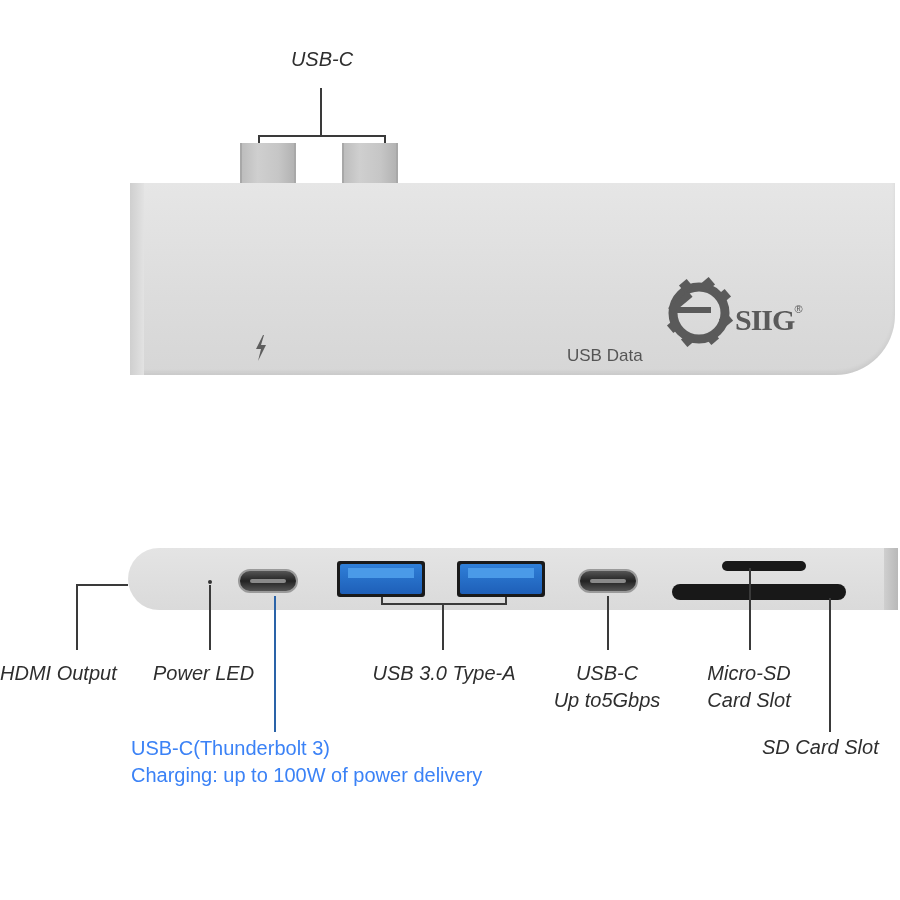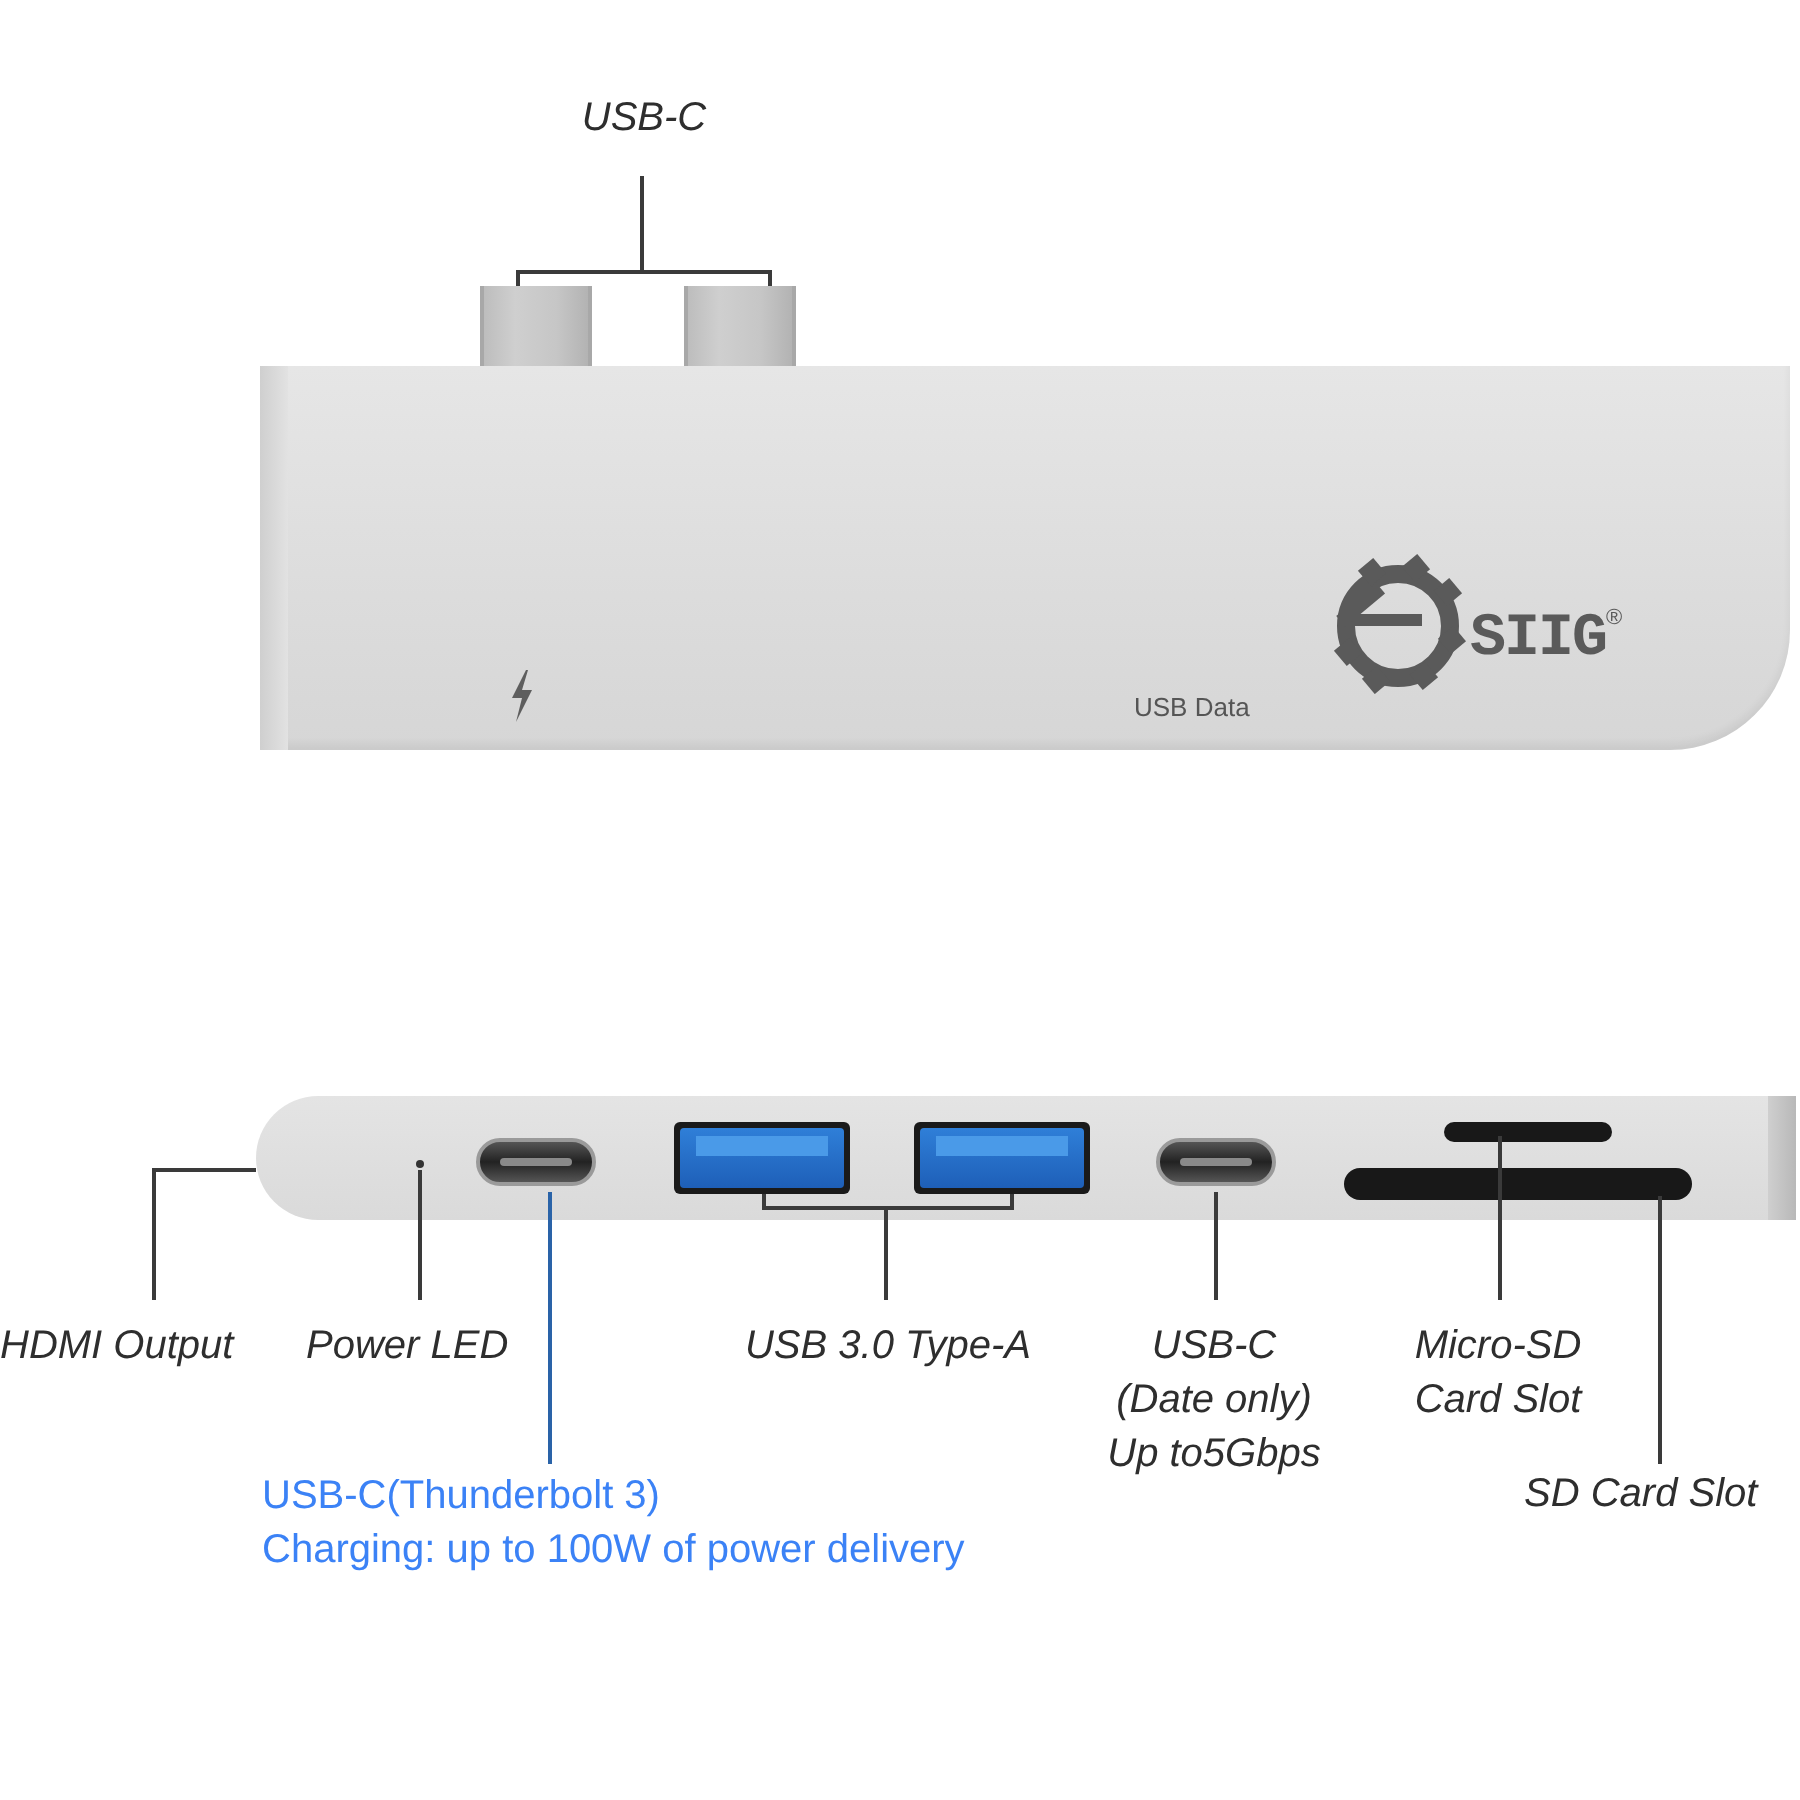--- a/index.html
+++ b/index.html
@@ -22,22 +22,22 @@
   }
   .top-body::before {
     content: ""; position: absolute; left: 0; top: 0; width: 14px; height: 100%;
     background: linear-gradient(90deg, #cfcfcf, #e2e2e2);
   }
   .top-port {
     width: 52px; height: 42px; top: 143px;
     background: linear-gradient(90deg, #bdbdbd 0%, #cfcfcf 30%, #c6c6c6 70%, #b3b3b3 100%);
     border-left: 2px solid #a8a8a8; border-right: 2px solid #a8a8a8;
   }
-  .usb-data { font-size: 13px; color: #555; }
-  .logo-text { font-family: Liberation Mono, monospace; font-weight: bold; font-size: 30px; color: #5a5a5a; letter-spacing: -1px; }
+  .usb-data { font-size: 17px; color: #555; }
+  .logo-text { font-family: Liberation Serif, serif; font-weight: bold; font-size: 30px; color: #5a5a5a; letter-spacing: -1px; }
   .reg { font-size: 11px; color: #5a5a5a; font-family: "Liberation Sans", sans-serif; }
 
   
   .bottom-body {
     left: 128px; top: 548px; width: 770px; height: 62px;
     background: linear-gradient(180deg, #e4e4e4 0%, #dadada 100%);
     border-radius: 32px 0 0 32px;
   }
   .bottom-end {
     left: 884px; top: 548px; width: 14px; height: 62px;
@@ -150,21 +150,20 @@
 
 <div class="abs label" style="left:0px; top:660px;">HDMI Output</div>
 <div class="abs label" style="left:153px; top:660px;">Power LED</div>
 
 <div class="abs label center" style="left:330px; top:660px; width:228px;">
   <div>USB 3.0 Type-A</div>
 </div>
 
 <div class="abs label center" style="left:537px; top:660px; width:140px;">
   <div>USB-C</div>
-  <div>(Date only)</div>
   <div>Up to5Gbps</div>
 </div>
 
 <div class="abs label center" style="left:690px; top:660px; width:118px;">
   <div>Micro-SD</div>
   <div>Card Slot</div>
 </div>
 
 <div class="abs label" style="left:762px; top:734px;">SD Card Slot</div>
 

